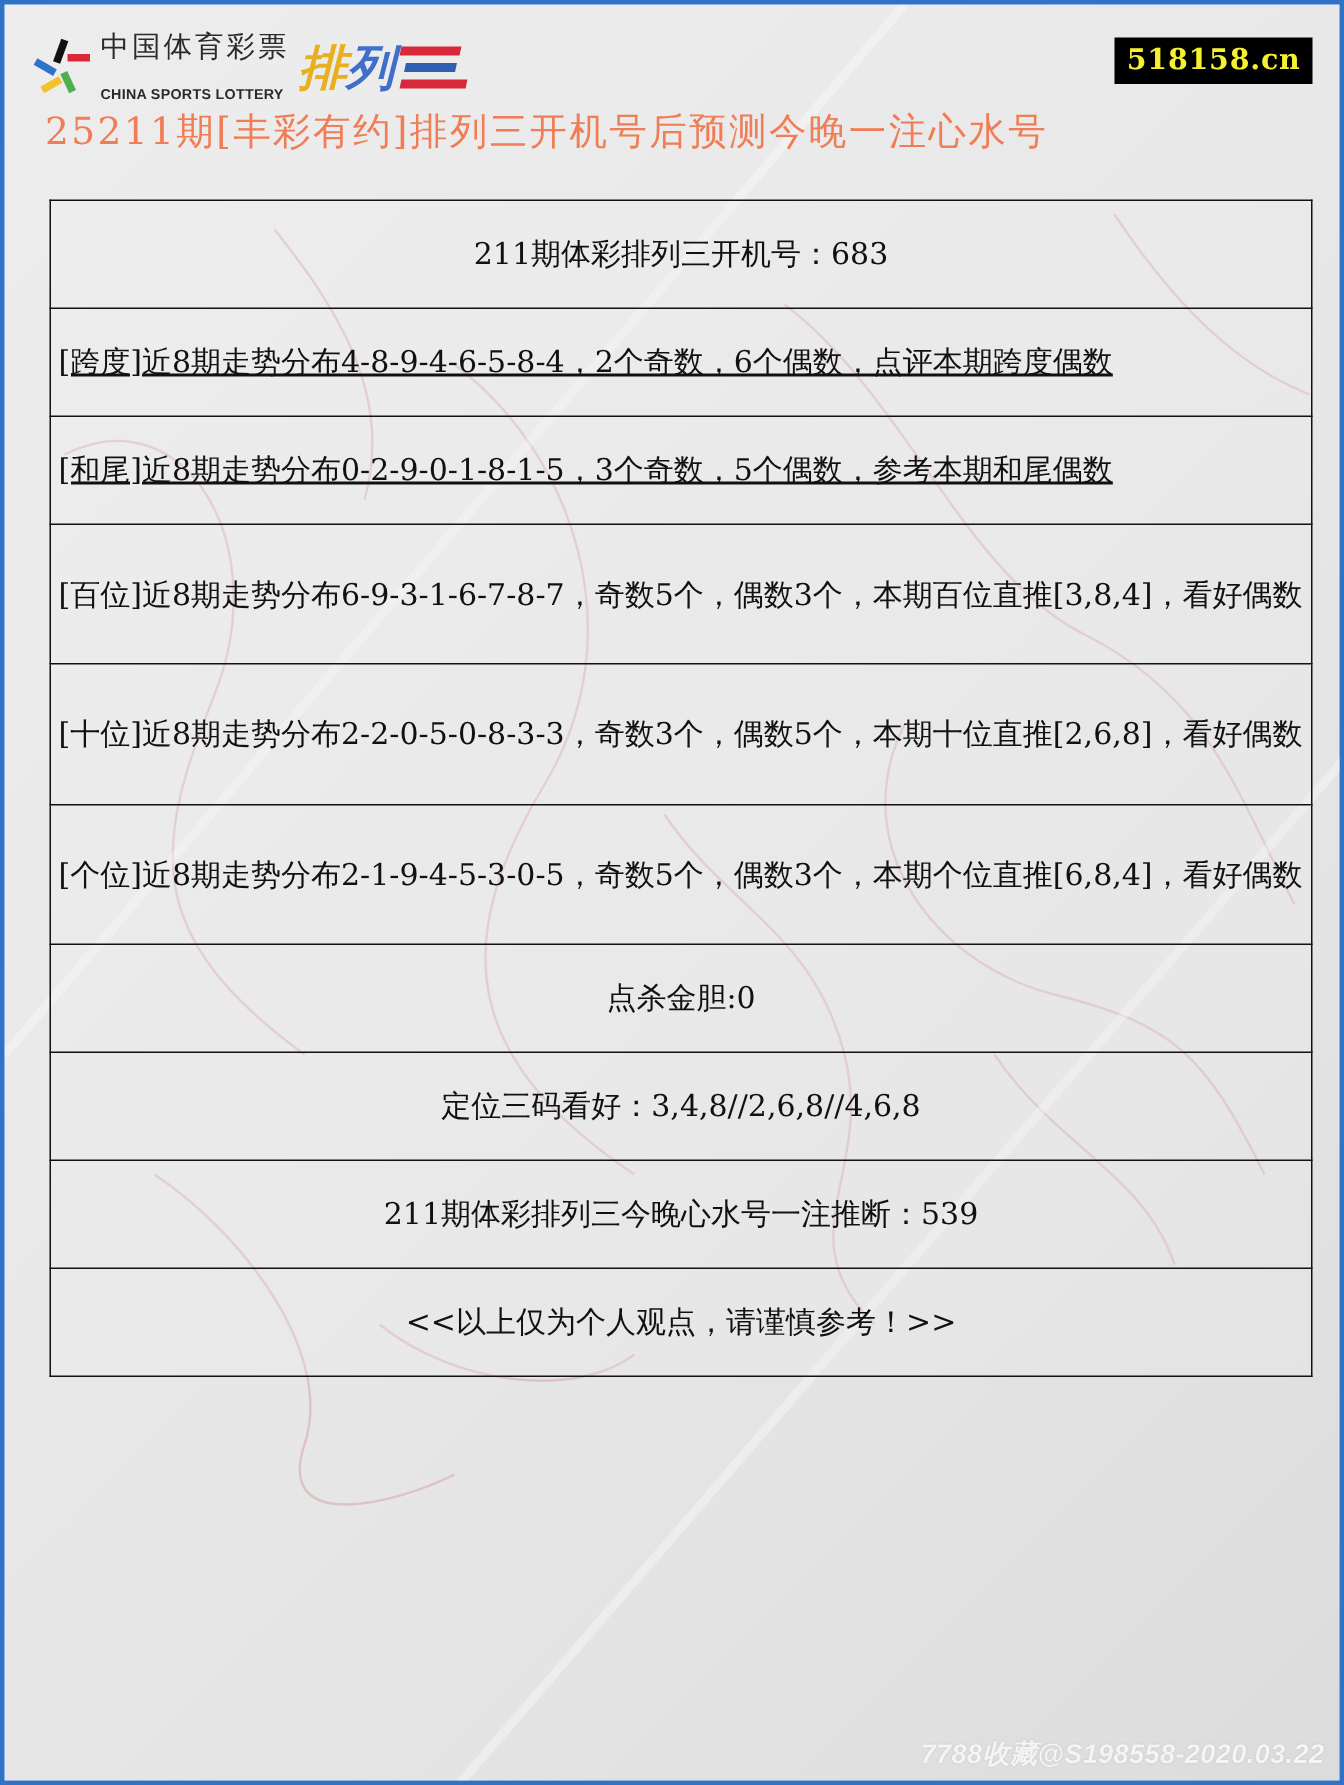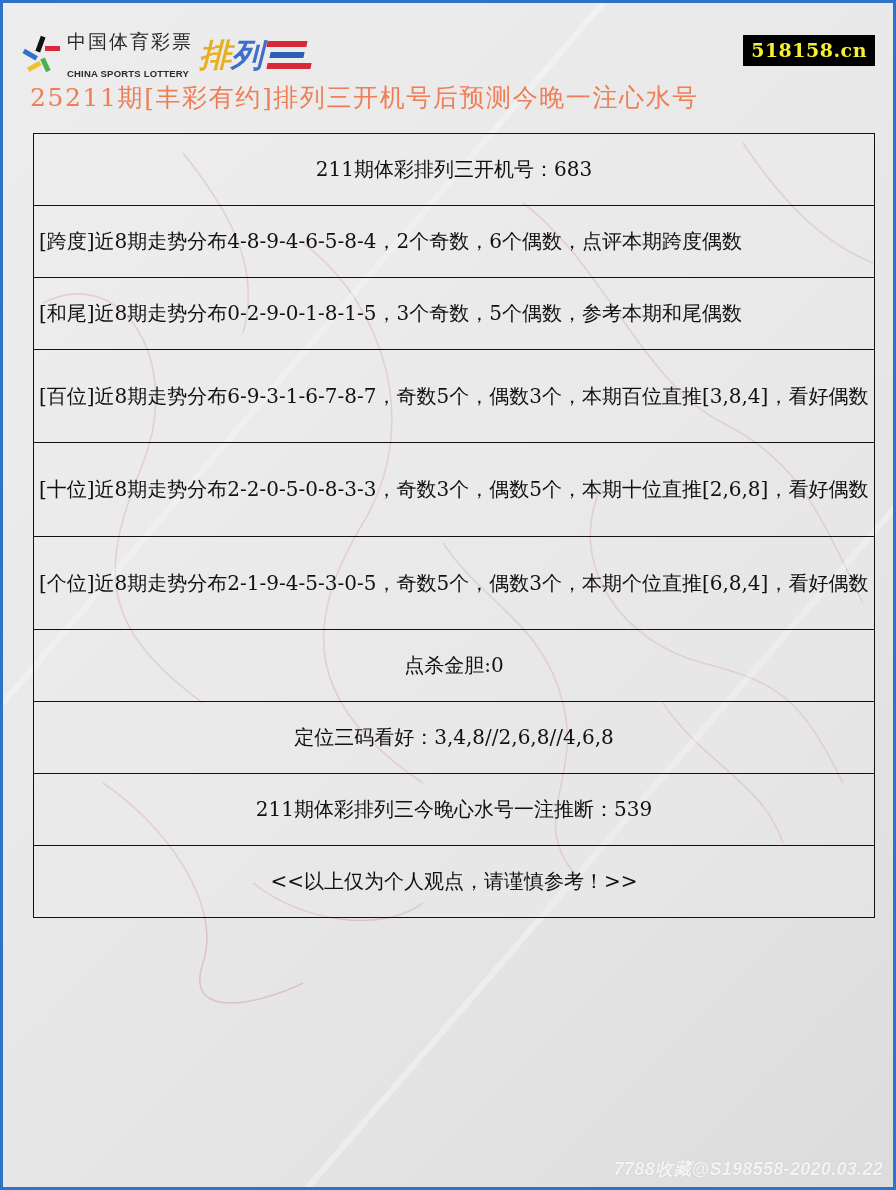--- a/index.html
+++ b/index.html
@@ -23,21 +23,21 @@
     }
     
     .sketch {
       position: absolute;
       inset: 0;
       pointer-events: none;
     }
     .header {
       position: absolute;
       left: 0;
-      top: 12px;
+      top: 2px;
       width: 100%;
       height: 125px;
     }
     .logo {
       position: absolute;
       left: 18px;
       top: 18px;
       height: 44px;
       display: flex;
       align-items: center;
@@ -137,21 +137,21 @@
       padding: 0 5px;
       line-height: 23px;
       vertical-align: middle;
       background: rgba(240,240,240,0.25);
     }
     td.center { text-align: center; }
     td.left { text-align: left; vertical-align: top; padding-top: 21px; }
     tr.h72 td { height: 72px; box-sizing: border-box; }
     tr.h94 td { height: 94px; box-sizing: border-box; }
     tr.h93 td { height: 93px; box-sizing: border-box; }
-    tr.left-mid td.left { vertical-align: middle; padding-top: 0; }
+    tr.left-mid td.left { vertical-align: middle; padding-top: 0; text-decoration: underline; }
 
     .watermark {
       position: absolute;
       right: 10px;
       bottom: 6px;
       font-family: "Liberation Sans", "DejaVu Sans", sans-serif;
       font-weight: bold;
       font-style: italic;
       font-size: 18px;
       color: rgba(255,255,255,0.85);

